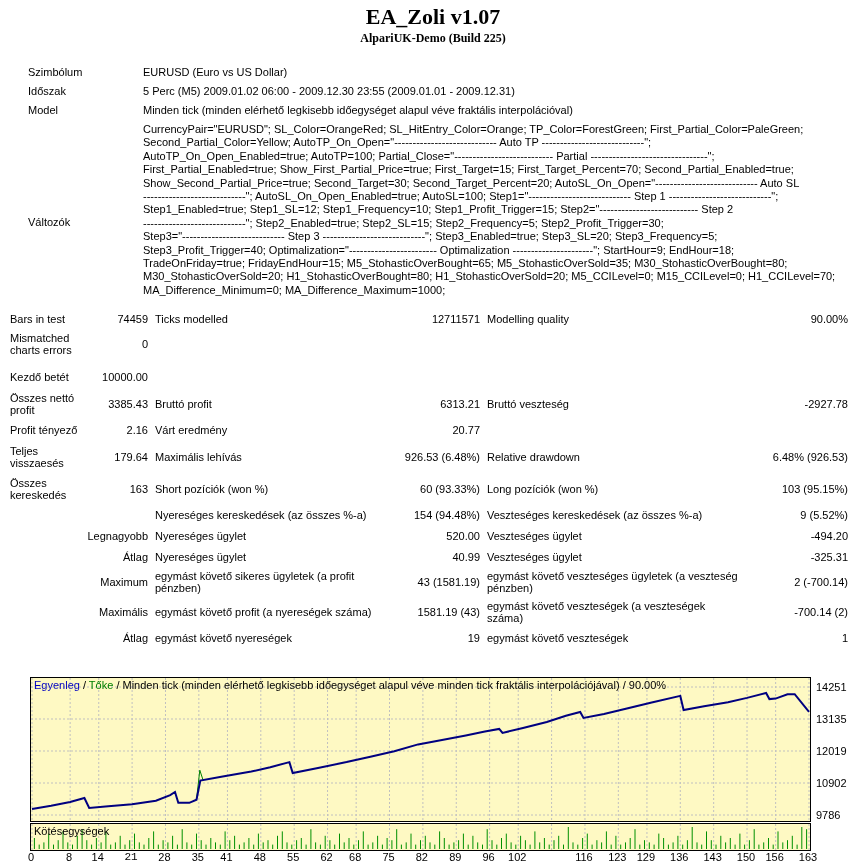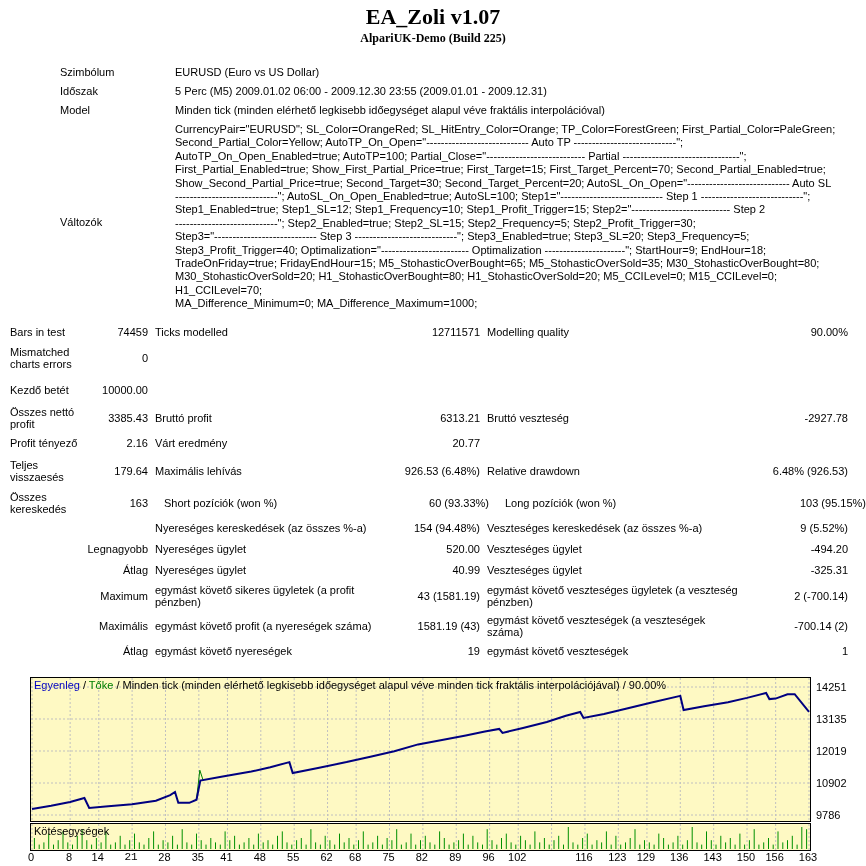--- a/index.html
+++ b/index.html
@@ -6,40 +6,40 @@
   #page{position:relative;width:866px;height:866px;background:#fff;overflow:hidden;
         font-family:"Liberation Sans","DejaVu Sans",sans-serif;font-size:11px;color:#000;}
   
   .title{font-family:"Liberation Serif","DejaVu Serif",serif;font-size:22px;font-weight:bold;
          text-align:center;margin-top:4px;}
   .subtitle{font-family:"Liberation Serif","DejaVu Serif",serif;font-size:12px;font-weight:bold;
          text-align:center;margin-top:1px;}
   
   .info{margin-top:20px;}
   .info-row{display:flex;margin-bottom:7px;}
-  .info-label{flex:0 0 115px;padding-left:60px;}
+  .info-label{flex:0 0 115px;padding-left:28px;}
   .info-value{flex:1;padding-right:10px;}
   .params-value{white-space:pre-wrap;line-height:13.4px;}
   [data-name="params-label"]{padding-top:93px;}
   
   .stats{margin-top:14px;}
   .stat-row{display:flex;align-items:stretch;padding-left:10px;margin-bottom:6px;min-height:15px;}
   .zone{display:flex;align-items:center;}
   .z1{width:138px;}
   .z2{width:325px;margin-left:7px;}
   .z3{width:361px;margin-left:7px;}
   .c1,.c3,.c5{flex:0 1 auto;}
   .c1{max-width:70px;}
   .c3{max-width:245px;}
   .c5{max-width:255px;}
   .c2,.c4,.c6{flex:1 1 0;text-align:right;white-space:nowrap;}
   .stat-row:nth-child(3){margin-top:13px;}
   .stat-row:nth-child(4){margin-top:8px;}
   .stat-row:nth-child(5){margin-bottom:8px;}
-  .stat-row:nth-child(7){margin-top:8px;justify-content:space-between;}
+  .stat-row:nth-child(7){margin-top:8px;}
   .stat-row:nth-child(8){margin-top:4px;}
   
   .panel{position:absolute;left:30px;border:1px solid #000;background:#fef9c3;}
   #main-panel{top:677px;width:779px;height:143px;}
   #lots-panel{top:823px;width:779px;height:26px;}
   .panel svg{position:absolute;left:0;top:0;}
   .panel-caption{position:absolute;left:3px;top:1px;white-space:nowrap;}
   .legend-balance{color:#0000c0;}
   .legend-equity{color:#008000;}
   .ylabel{position:absolute;left:816px;width:48px;text-align:left;}

